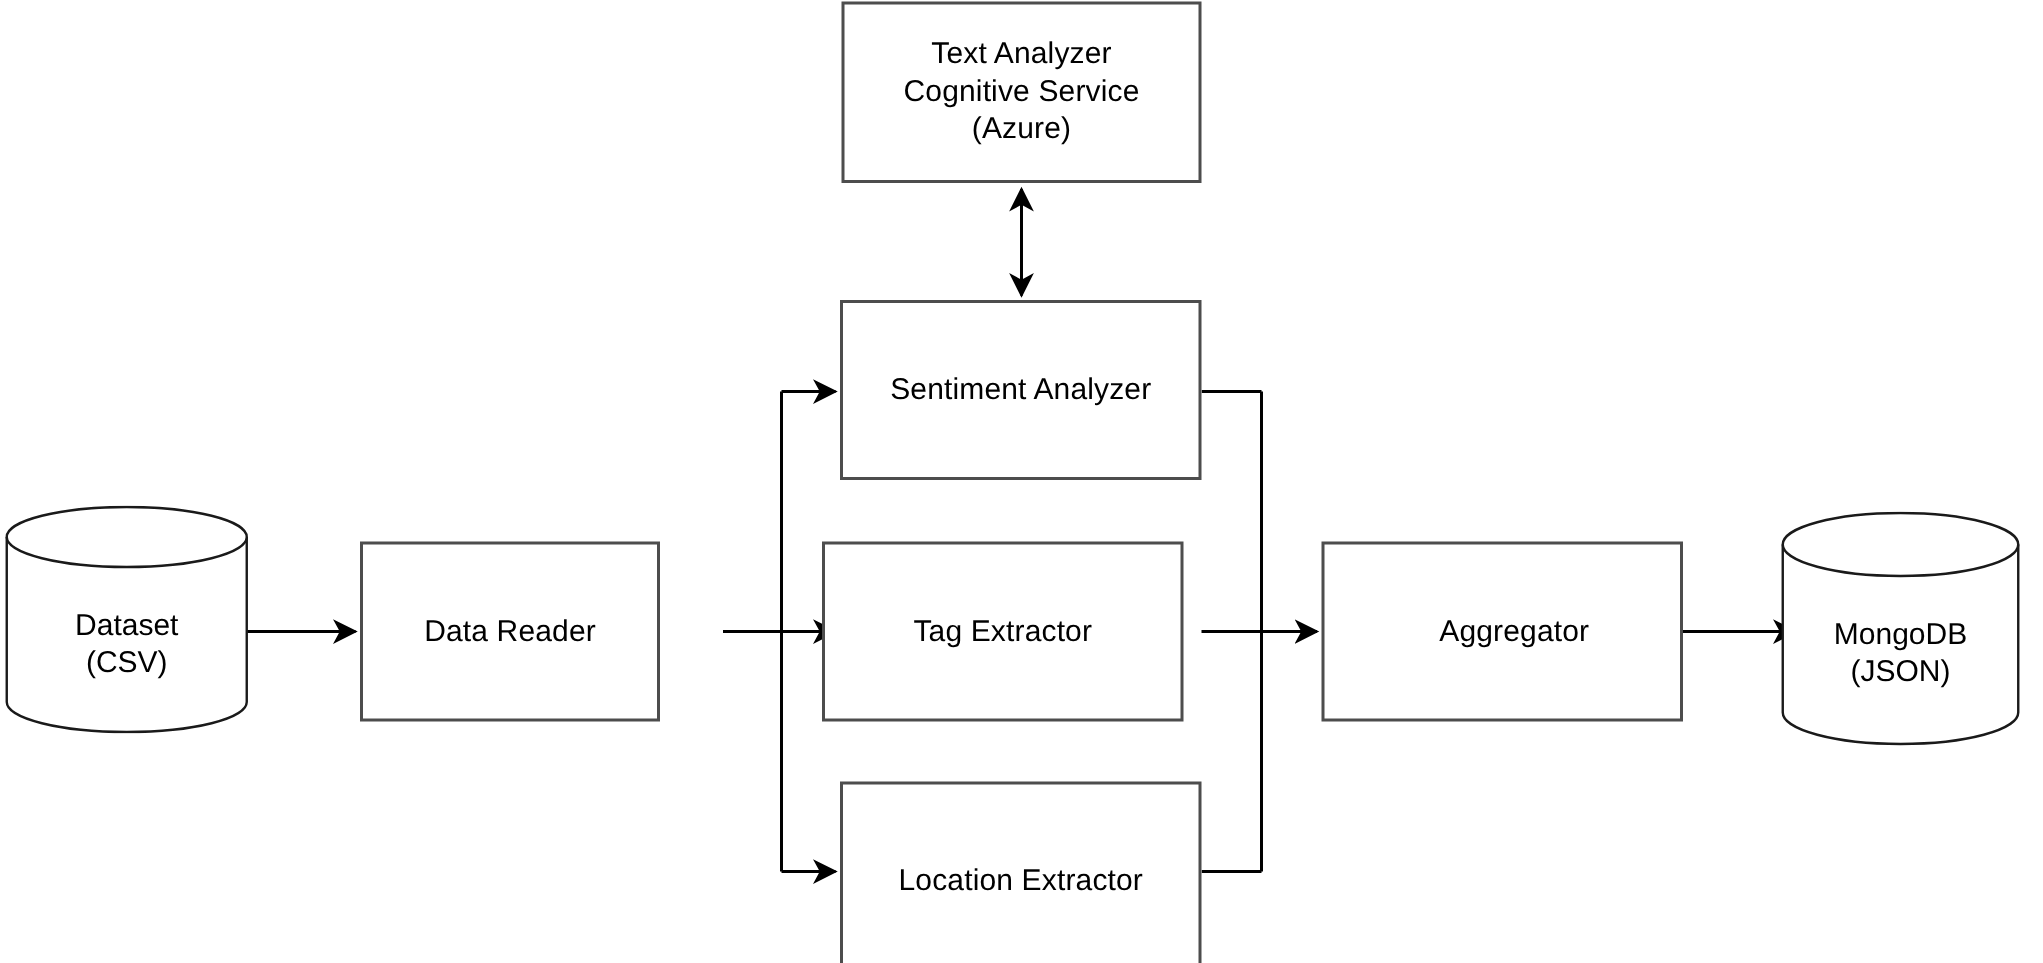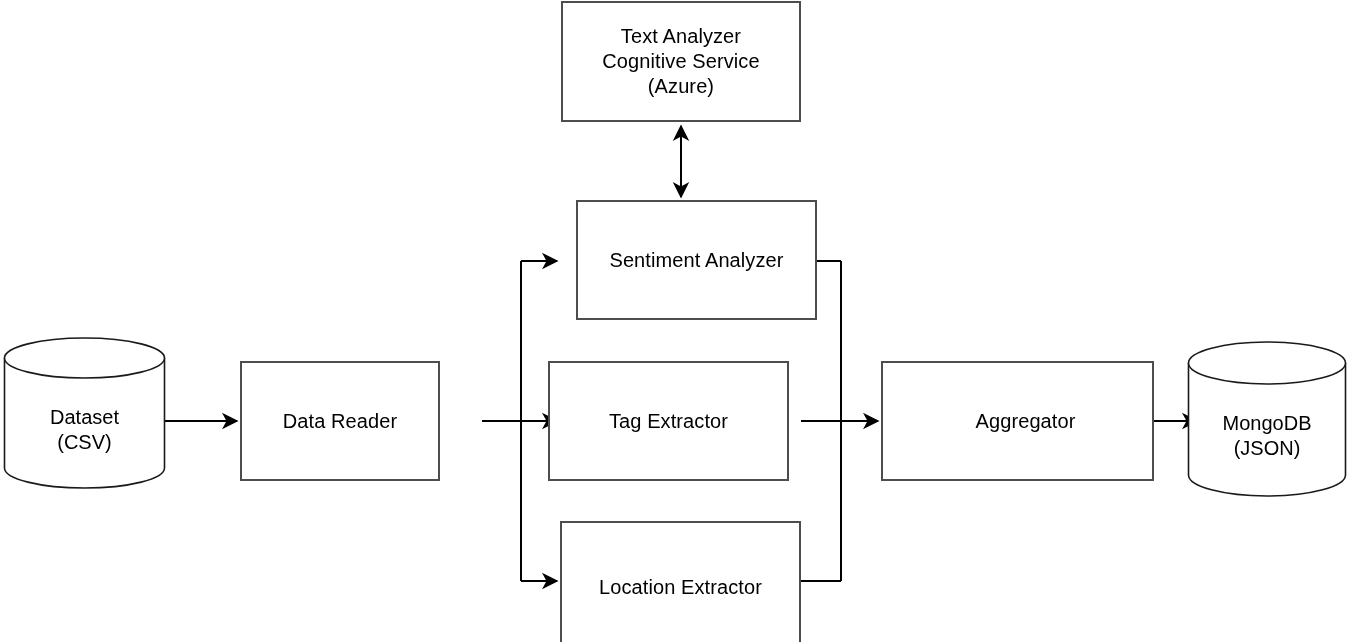--- a/index.html
+++ b/index.html
@@ -105,33 +105,33 @@
       <ellipse cx="81.5" cy="21" rx="80" ry="20" fill="#ffffff" stroke="#1a1a1a" stroke-width="1.6"></ellipse>
     </svg>
     <div class="cyl-label" style="left:0; top:68px; width:163px;">Dataset
 (CSV)</div>
   </div>
 
   <div class="node-box" style="left:240px; top:361px; width:200px; height:120px;">
     <span class="node-label">Data Reader</span>
   </div>
 
-  <div class="node-box" style="left:576px; top:200px; width:241px; height:120px;align-items:center;">
+  <div class="node-box" style="left:560px; top:200px; width:241px; height:120px;align-items:center;">
     <span class="node-label">Sentiment Analyzer</span>
   </div>
 
   <div class="node-box" style="left:548px; top:361px; width:241px; height:120px;">
     <span class="node-label">Tag Extractor</span>
   </div>
 
   <div class="node-box" style="left:560px; top:521px; width:241px; height:136px;">
     <span class="node-label" style="position:relative; top:-2px;">Location Extractor</span>
   </div>
 
-  <div class="node-box" style="left:881px; top:361px; width:273px; height:120px;padding-left:16px;">
+  <div class="node-box" style="left:881px; top:361px; width:241px; height:120px;padding-left:16px;">
     <span class="node-label">Aggregator</span>
   </div>
 
   <div class="cyl-wrap" style="left:1187px; top:341px; width:160px; height:158px;">
     <svg width="160" height="158" viewBox="0 0 160 158" xmlns="http://www.w3.org/2000/svg">
       <path d="M 1.5 22 L 1.5 134 A 78.5 21 0 0 0 158.5 134 L 158.5 22" fill="#ffffff" stroke="#1a1a1a" stroke-width="1.6"></path>
       <ellipse cx="80" cy="22" rx="78.5" ry="21" fill="#ffffff" stroke="#1a1a1a" stroke-width="1.6"></ellipse>
     </svg>
     <div class="cyl-label" style="left:0; top:70px; width:160px;">MongoDB
 (JSON)</div>

